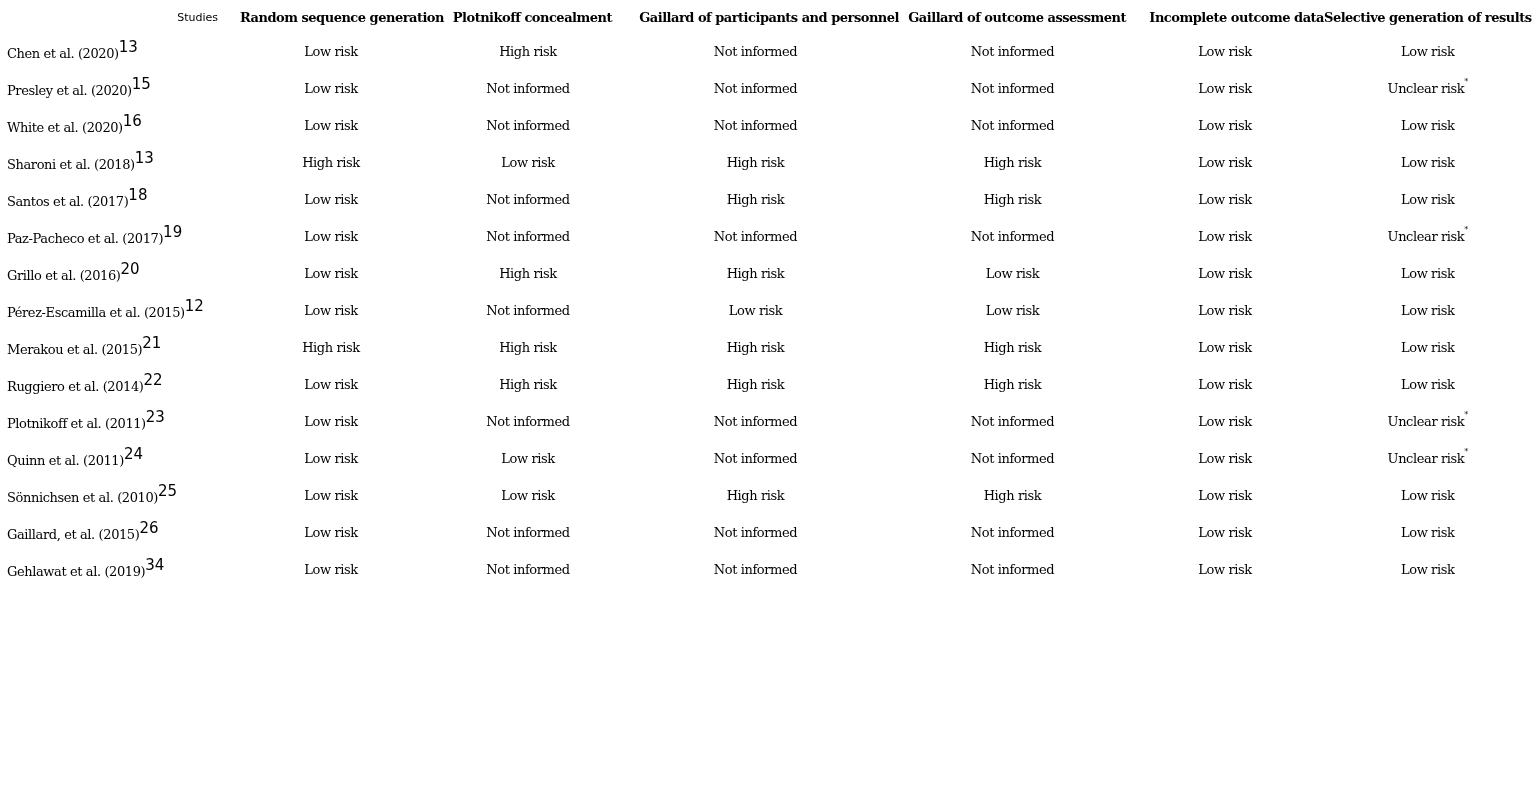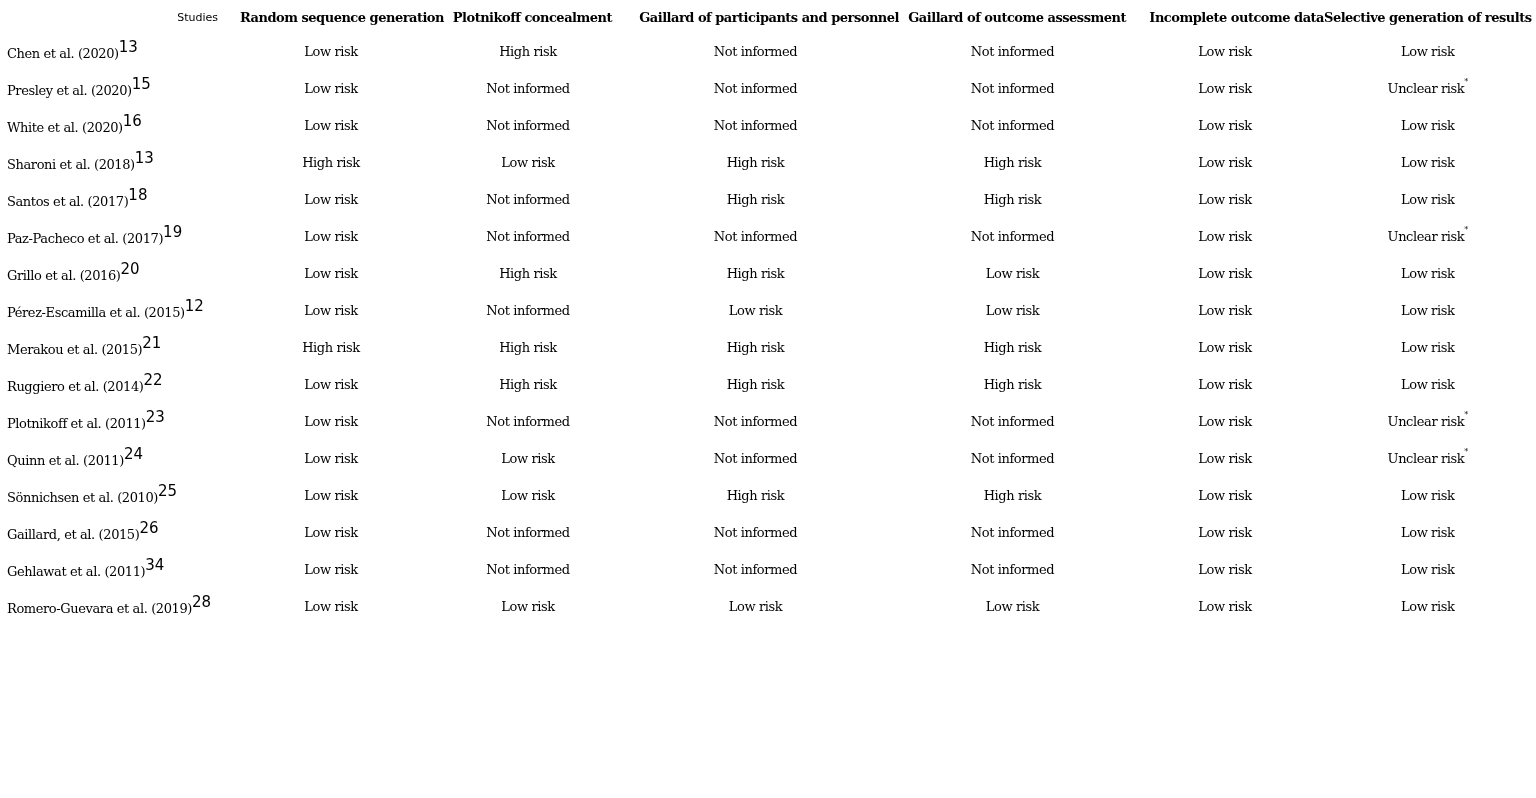--- a/index.html
+++ b/index.html
@@ -218,31 +218,22 @@
       <tr>
         <td class="study"><span>Gaillard, et al. (2015)</span><sup>26</sup></td>
         <td><span>Low risk</span></td>
         <td><span>Not informed</span></td>
         <td><span>Not informed</span></td>
         <td><span>Not informed</span></td>
         <td><span>Low risk</span></td>
         <td><span>Low risk</span></td>
       </tr>
       <tr>
-        <td class="study"><span>Gehlawat et al. (2011)</span><sup>34</sup></td>
-        <td><span>Low risk</span></td>
-        <td><span>Not informed</span></td>
-        <td><span>Not informed</span></td>
-        <td><span>Not informed</span></td>
-        <td><span>Low risk</span></td>
-        <td><span>Low risk</span></td>
-      </tr>
-      <tr>
-        <td class="study"><span>Romero-Guevara et al. (2019)</span><sup>28</sup></td>
-        <td><span>Low risk</span></td>
-        <td><span>Low risk</span></td>
-        <td><span>Low risk</span></td>
-        <td><span>Low risk</span></td>
+        <td class="study"><span>Gehlawat et al. (2019)</span><sup>34</sup></td>
+        <td><span>Low risk</span></td>
+        <td><span>Not informed</span></td>
+        <td><span>Not informed</span></td>
+        <td><span>Not informed</span></td>
         <td><span>Low risk</span></td>
         <td><span>Low risk</span></td>
       </tr>
     </tbody>
 </table>
 
 </body></html>

